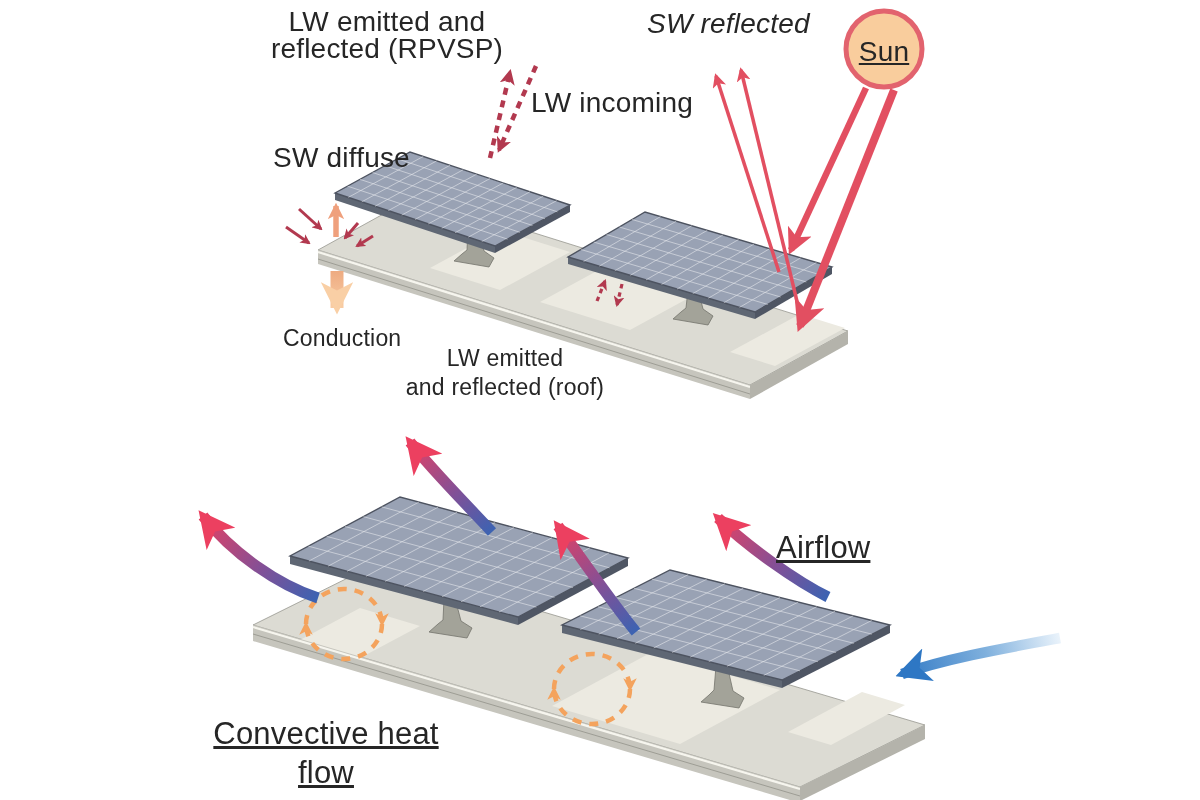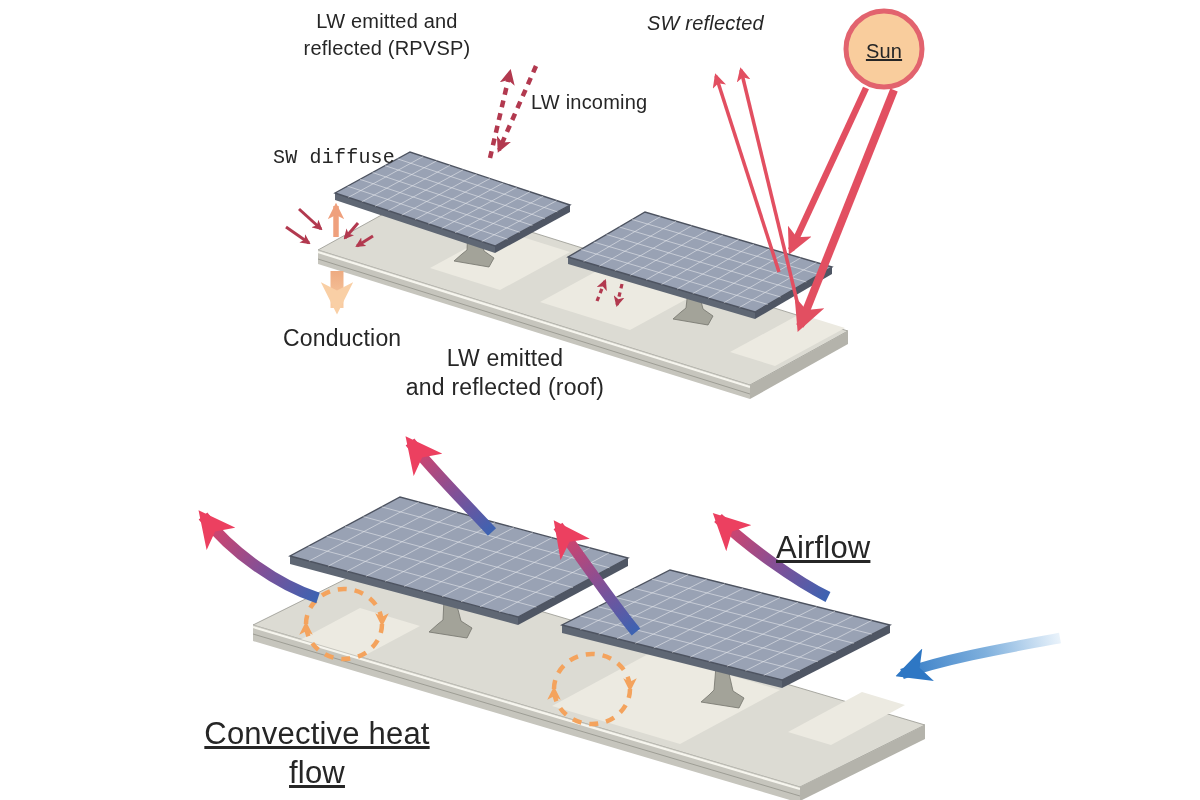--- a/index.html
+++ b/index.html
@@ -1,21 +1,21 @@
 <!DOCTYPE html>
 <html><head>
 <meta charset="utf-8">
 <style>
   html,body{margin:0;padding:0;background:#ffffff;}
   .stage{position:relative;width:1200px;height:800px;background:#ffffff;overflow:hidden;
          font-family:"Liberation Sans",sans-serif;}
   .stage svg{position:absolute;left:0;top:0;}
   .lbl{position:absolute;color:#262626;white-space:pre-line;letter-spacing:.2px;}
   .ctr{text-align:center;transform:translateX(-50%);}
-  .s22{font-size:20px;line-height:27px;}
+  .s22{font-size:28px;line-height:27px;}
   .s23{font-size:23px;line-height:29px;}
   .s31{font-size:31px;line-height:39px;text-decoration:underline;}
   .sun-ring{stroke:#e2636e;stroke-width:5;}
   .grid{stroke:#ffffff;stroke-width:.6;opacity:.75;fill:none;}
   .pface{fill:#99a2b4;stroke:#4d5360;stroke-width:1.4;}
   .rooftop{fill:#dcdbd3;stroke:#97978f;stroke-width:.8;}
   .patch{fill:#eceae1;}
   .roofface{fill:#c6c5bd;}
   .roofside{fill:#b4b3ab;}
   .roofline-w{stroke:#f6f5ee;stroke-width:2.2;fill:none;}
@@ -186,22 +186,22 @@
     <path d="M636,632 C610,600 580,556 558,526" stroke="url(#gN)" stroke-width="11" fill="none" marker-end="url(#mPink)"></path>
     <path d="M828,597 C796,581 748,547 718,518" stroke="url(#gA)" stroke-width="11" fill="none" marker-end="url(#mPink)"></path>
 
     <path d="M1060,638 C1000,649 944,659 902,674" stroke="url(#gB)" stroke-width="10.5" fill="none" marker-end="url(#mBlue)"></path>
   </g>
 </svg>
 
 <div class="lbl ctr s22" style="left:387px;top:8px;">LW emitted and
 reflected (RPVSP)</div>
 <div class="lbl s22" style="left:531px;top:89px;">LW incoming</div>
-<div class="lbl s22" style="left:273px;top:144px;font-family:Liberation Mono, monospace;">SW diffuse</div>
+<div class="lbl s22" style="left:273px;top:144px;">SW diffuse</div>
 <div class="lbl s22" style="left:647px;top:10px;font-style:italic;">SW reflected</div>
 <div class="lbl ctr s22" style="left:884px;top:38px;text-decoration:underline;">Sun</div>
 <div class="lbl s23" style="left:283px;top:324px;">Conduction</div>
 <div class="lbl ctr s23" style="left:505px;top:344px;">LW emitted
 and reflected (roof)</div>
 <div class="lbl s31" style="left:776px;top:528px;">Airflow</div>
-<div class="lbl ctr s31" style="left:317px;top:714px;">Convective heat
+<div class="lbl ctr s31" style="left:326px;top:714px;">Convective heat
 flow</div>
 </div>
 
 </body></html>

